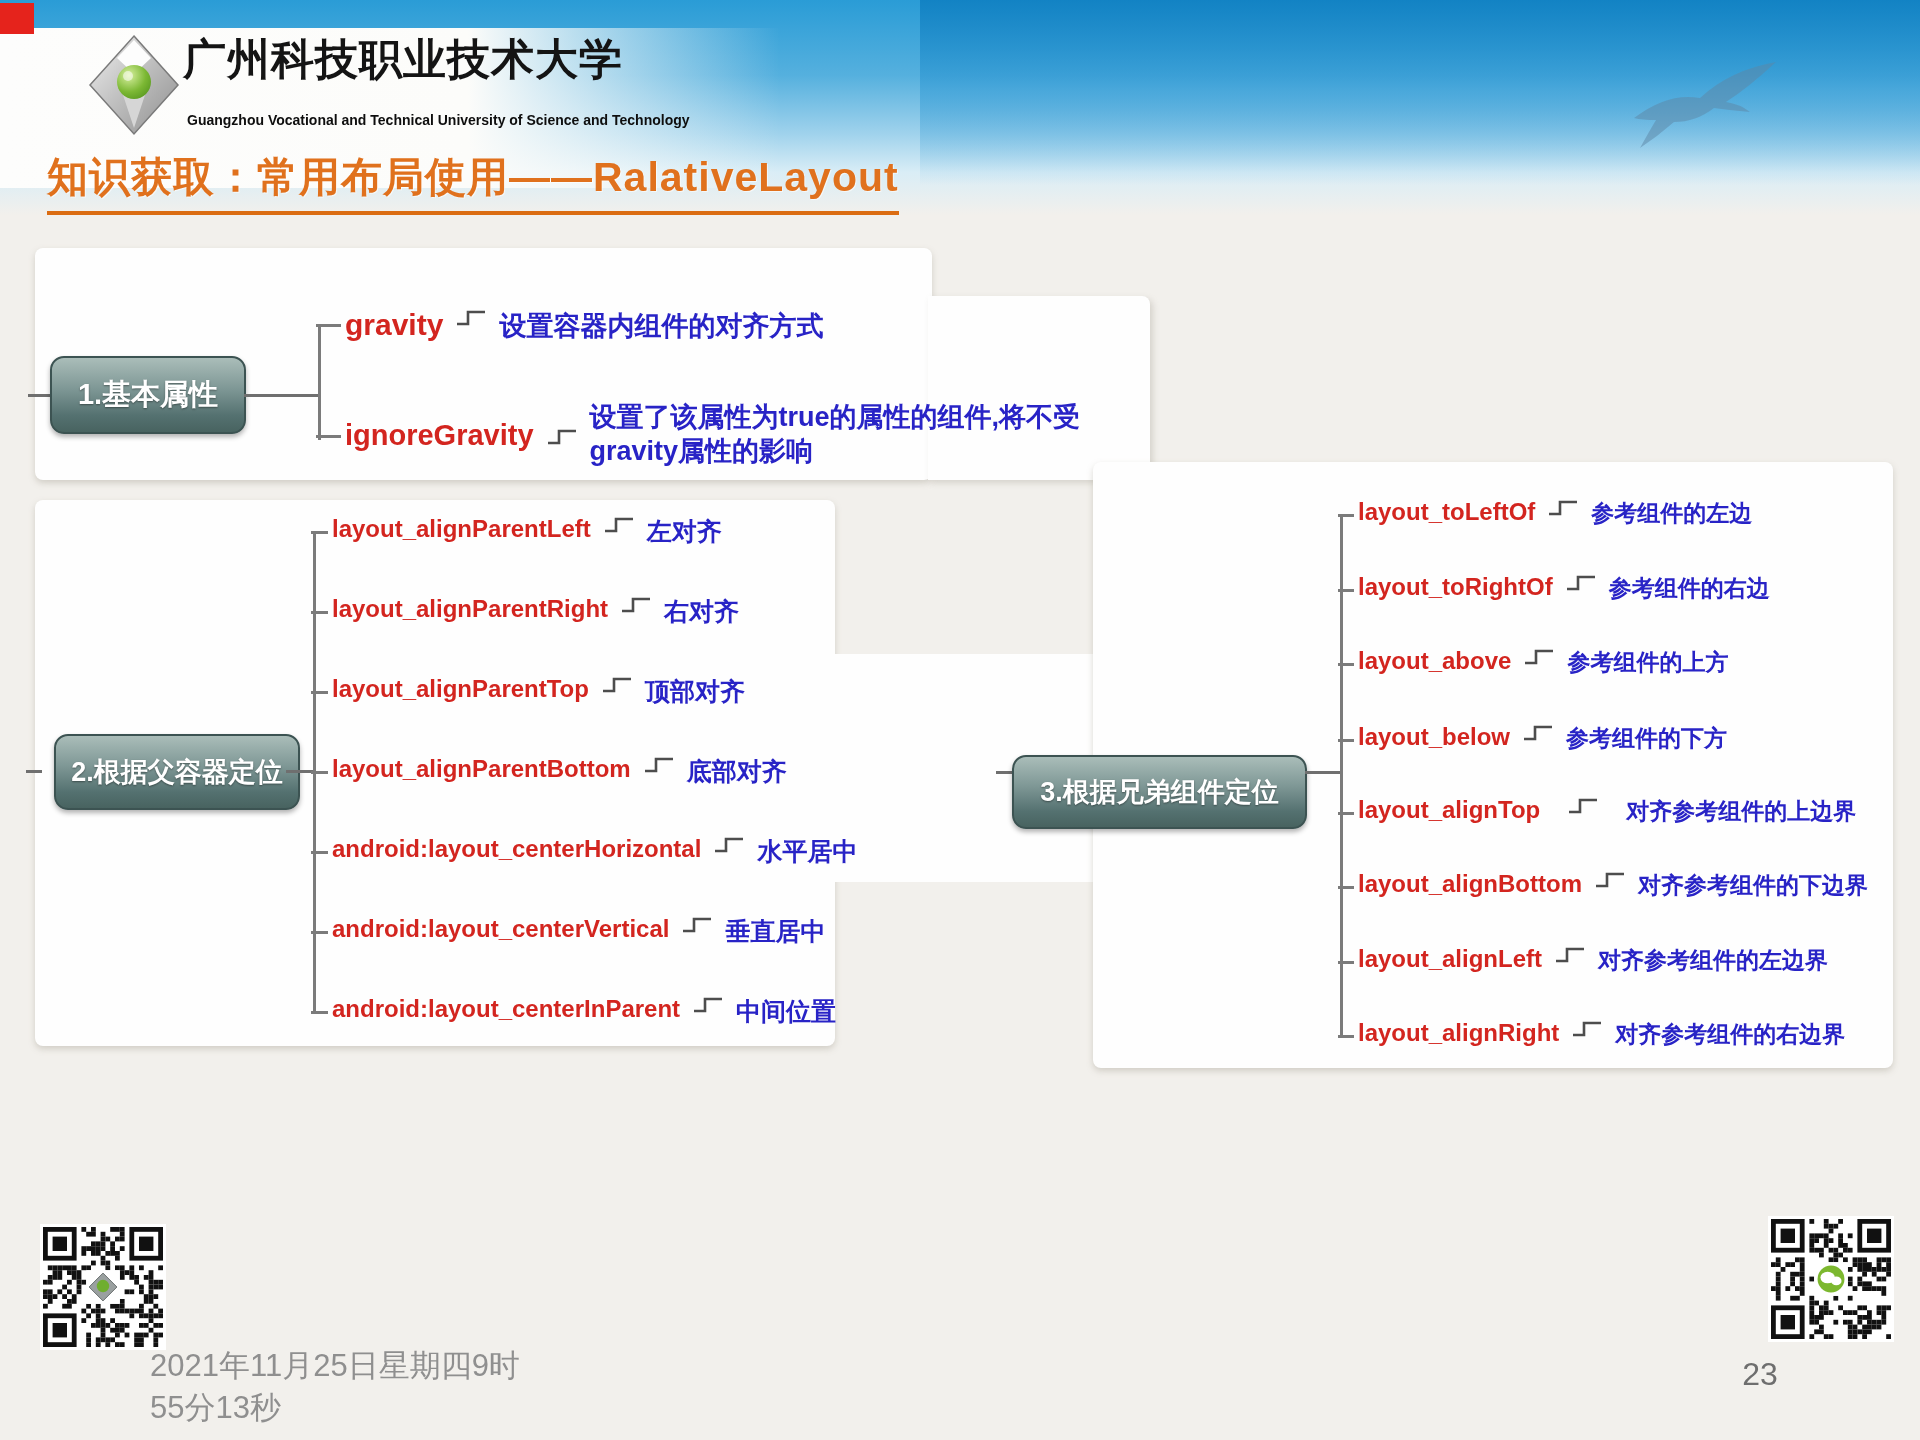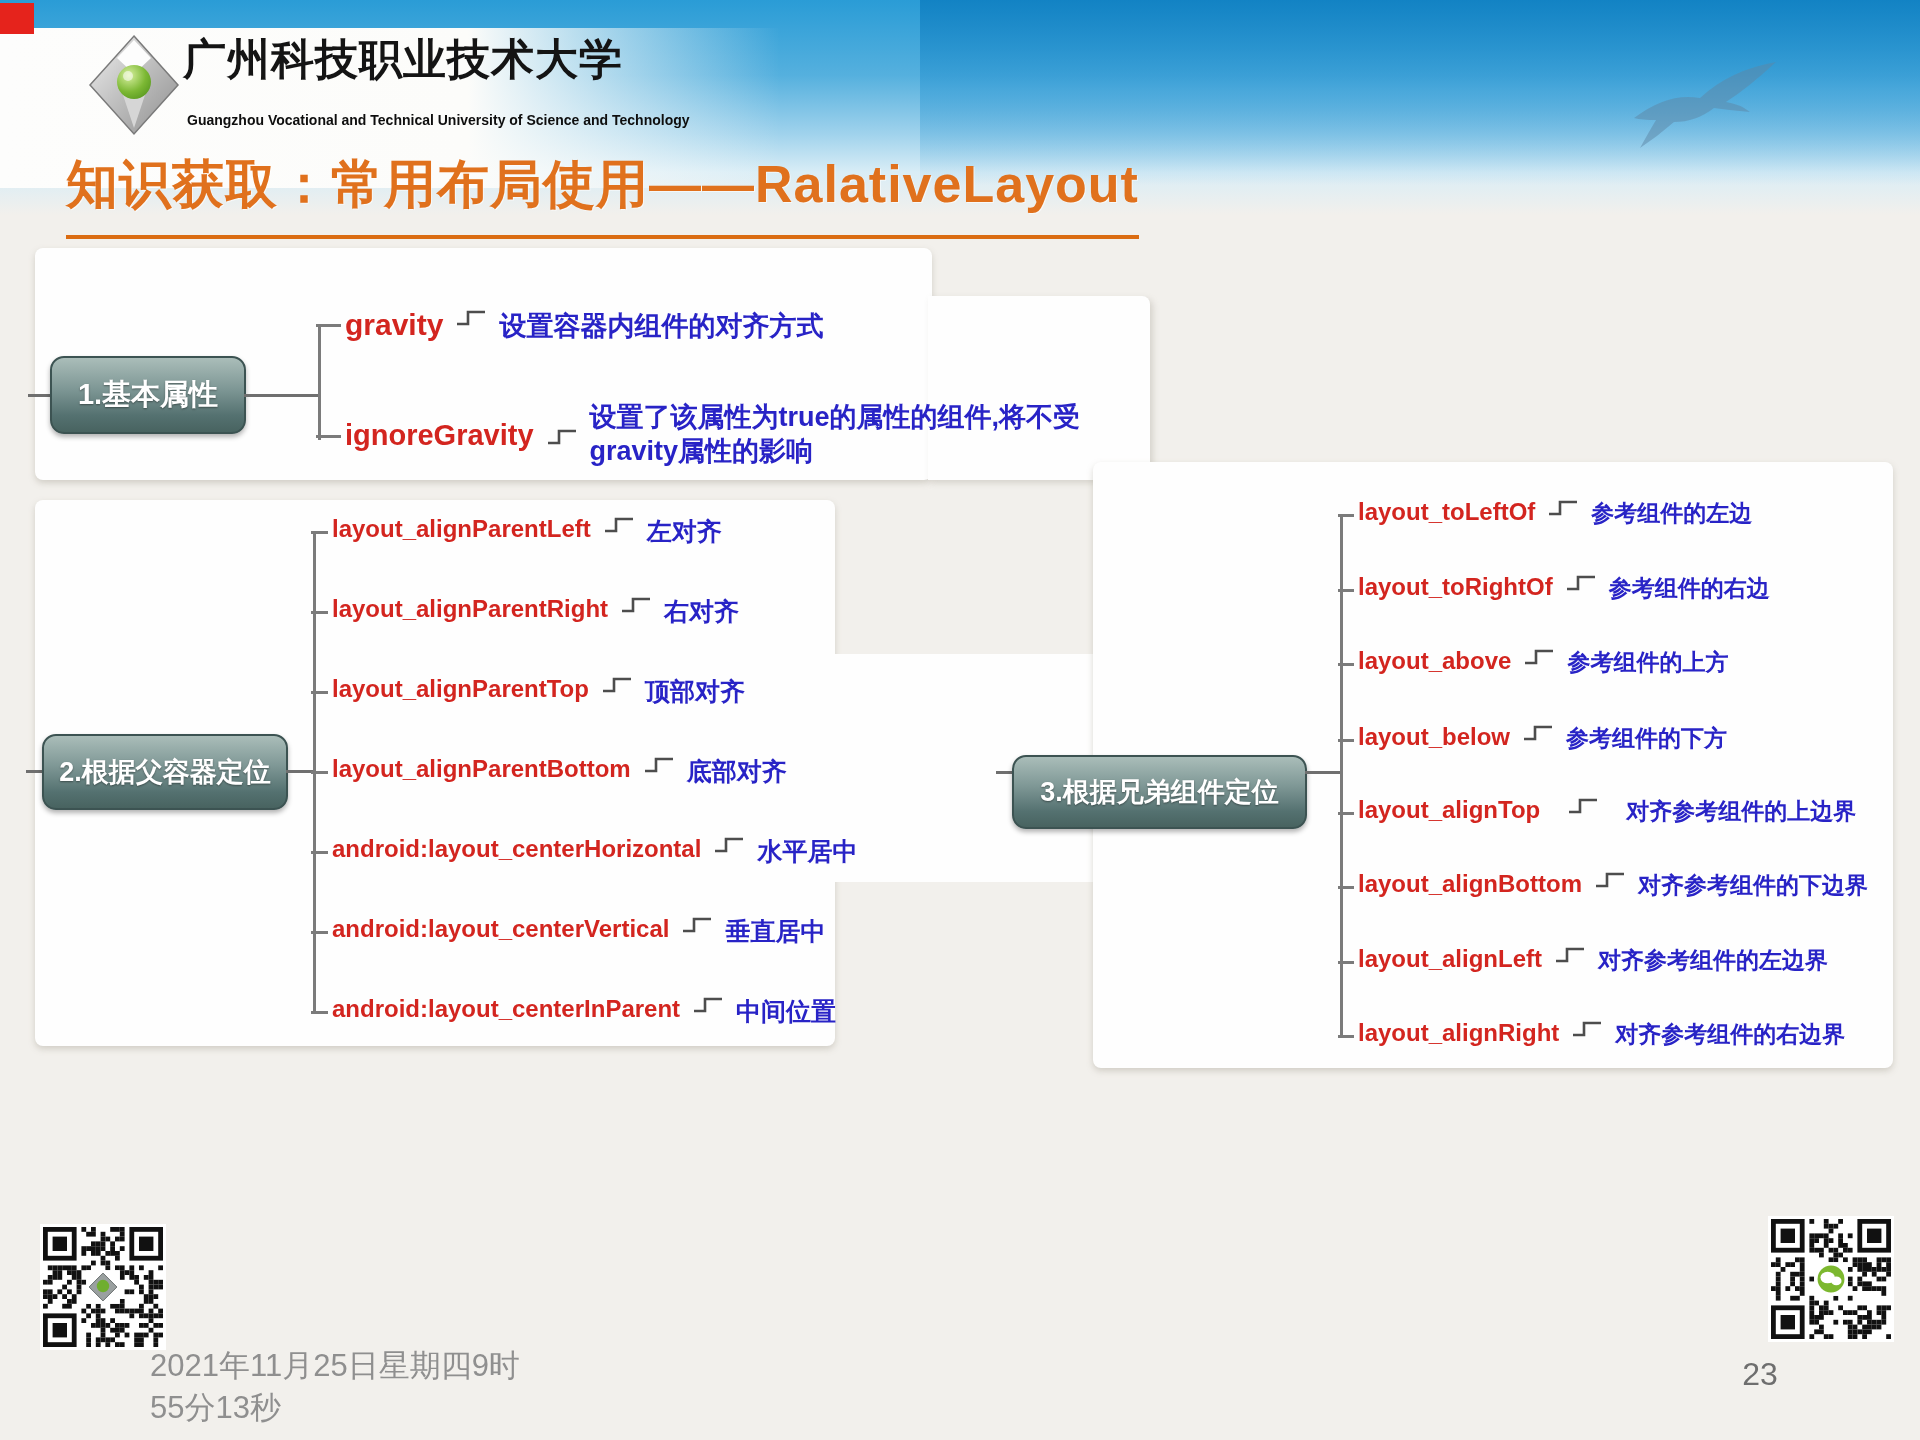--- a/index.html
+++ b/index.html
@@ -16,42 +16,42 @@
          background:linear-gradient(90deg,#fdfdfc 0%,#fcfcfa 60%,rgba(253,253,252,0) 100%); }
   .red-strip { position:absolute; left:0; top:3px; width:34px; height:31px; background:#e5231c; }
   .bird { position:absolute; left:1630px; top:58px; opacity:.5; }
 
   .logo { position:absolute; left:88px; top:34px; }
   .uni-cn { position:absolute; left:183px; top:31px; font-size:43px; font-weight:bold;
             color:#141414; letter-spacing:1px; white-space:nowrap; }
   .uni-en { position:absolute; left:187px; top:112px; font-size:14px; font-weight:bold;
             color:#0e0e0e; white-space:nowrap; }
 
-  .page-title { position:absolute; left:66px; top:150px; font-size:52px; font-weight:bold;
+  .page-title { position:absolute; left:47px; top:150px; font-size:41px; font-weight:bold;
             color:#e0711d; letter-spacing:1px; border-bottom:4px solid #db6c12;
-            padding-bottom:15px; white-space:nowrap; text-shadow:1px 1px 0 rgba(255,255,255,.6); }
+            padding-bottom:6px; white-space:nowrap; text-shadow:1px 1px 0 rgba(255,255,255,.6); }
 
   
   .panel { position:absolute; background:#fefefe; border-radius:8px;
            box-shadow:0 3px 6px rgba(150,143,130,0.35); }
   .panelA1 { left:35px;  top:248px; width:897px; height:232px; }
   .panelA2 { left:928px; top:296px; width:222px; height:184px; border-radius:0 8px 8px 0; box-shadow:3px 3px 6px rgba(150,143,130,0.3); }
   .panelB  { left:35px;  top:500px; width:800px; height:546px; }
   .bridge  { left:813px; top:654px; width:282px; height:228px; border-radius:0; box-shadow:none; }
   .panelC  { left:1093px; top:462px; width:800px; height:606px; }
 
   
   .node { position:absolute; display:flex; align-items:center; justify-content:center;
           color:#ffffff; font-weight:bold; text-align:center;
           background:linear-gradient(180deg,#aabdb9 0%,#7e9795 42%,#547170 78%,#486360 100%);
           border:2px solid #3c5352; border-radius:14px;
           box-shadow:0 3px 5px rgba(0,0,0,0.3); text-shadow:0 1px 2px rgba(0,0,0,0.4);
           white-space:nowrap; }
   .node1 { left:50px;   top:356px; width:196px; height:78px; font-size:29px; }
-  .node2 { left:42px;   top:734px; width:246px; height:76px; font-size:27px; }
+  .node2 { left:54px;   top:734px; width:246px; height:76px; font-size:27px; }
   .node3 { left:1012px; top:755px; width:295px; height:74px; font-size:27px; }
 
   .trunk { position:absolute; width:3px; background:#7b7b7b; }
   .trunk1 { left:318px;  top:324px; height:116px; }
   .trunk2 { left:313px;  top:531px; height:483px; }
   .trunk3 { left:1340px; top:514px; height:524px; }
   .hline { position:absolute; height:3px; background:#6f6f6f; }
 
   
   .row { position:absolute; display:flex; align-items:flex-start; gap:13px; height:34px; }

